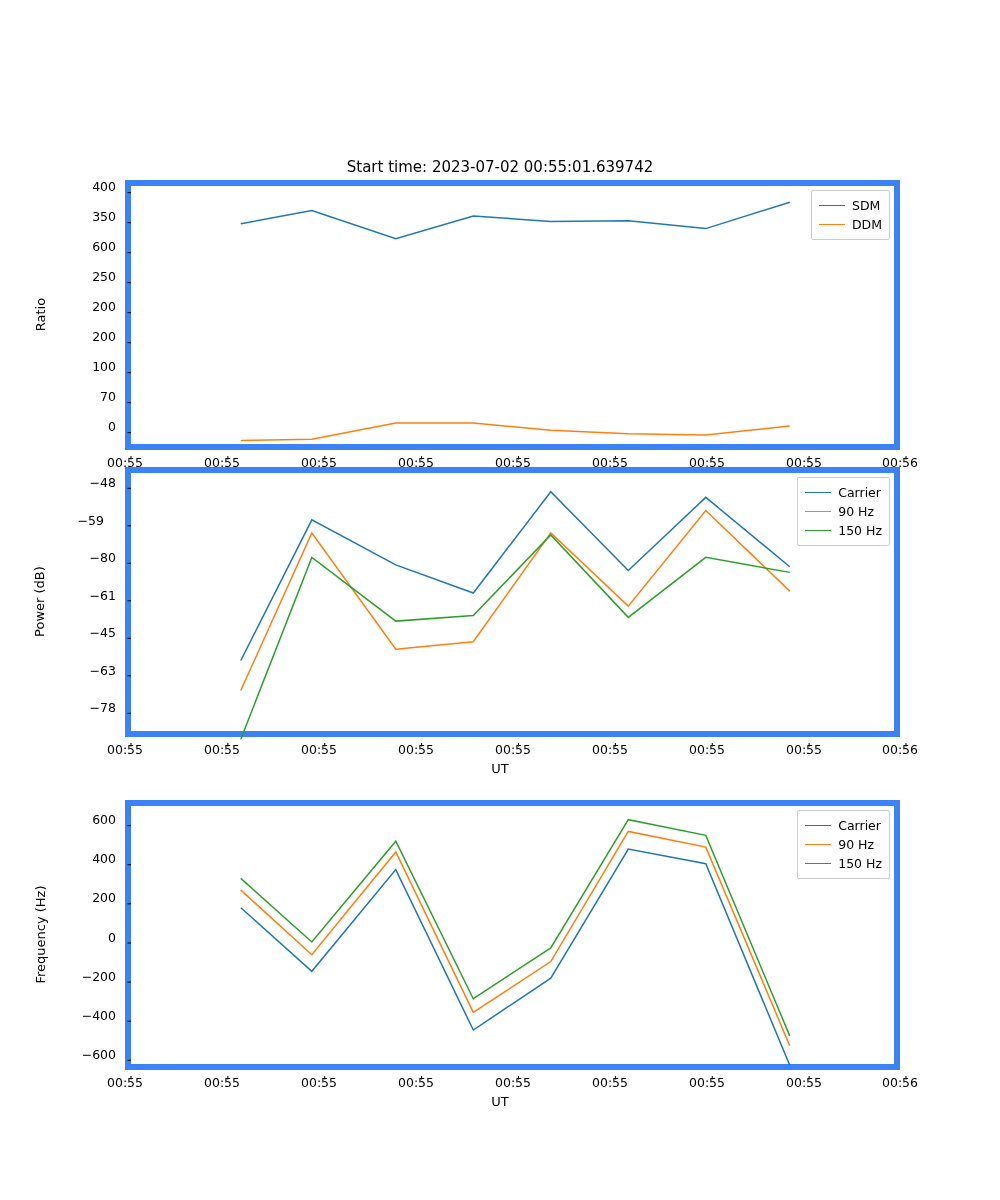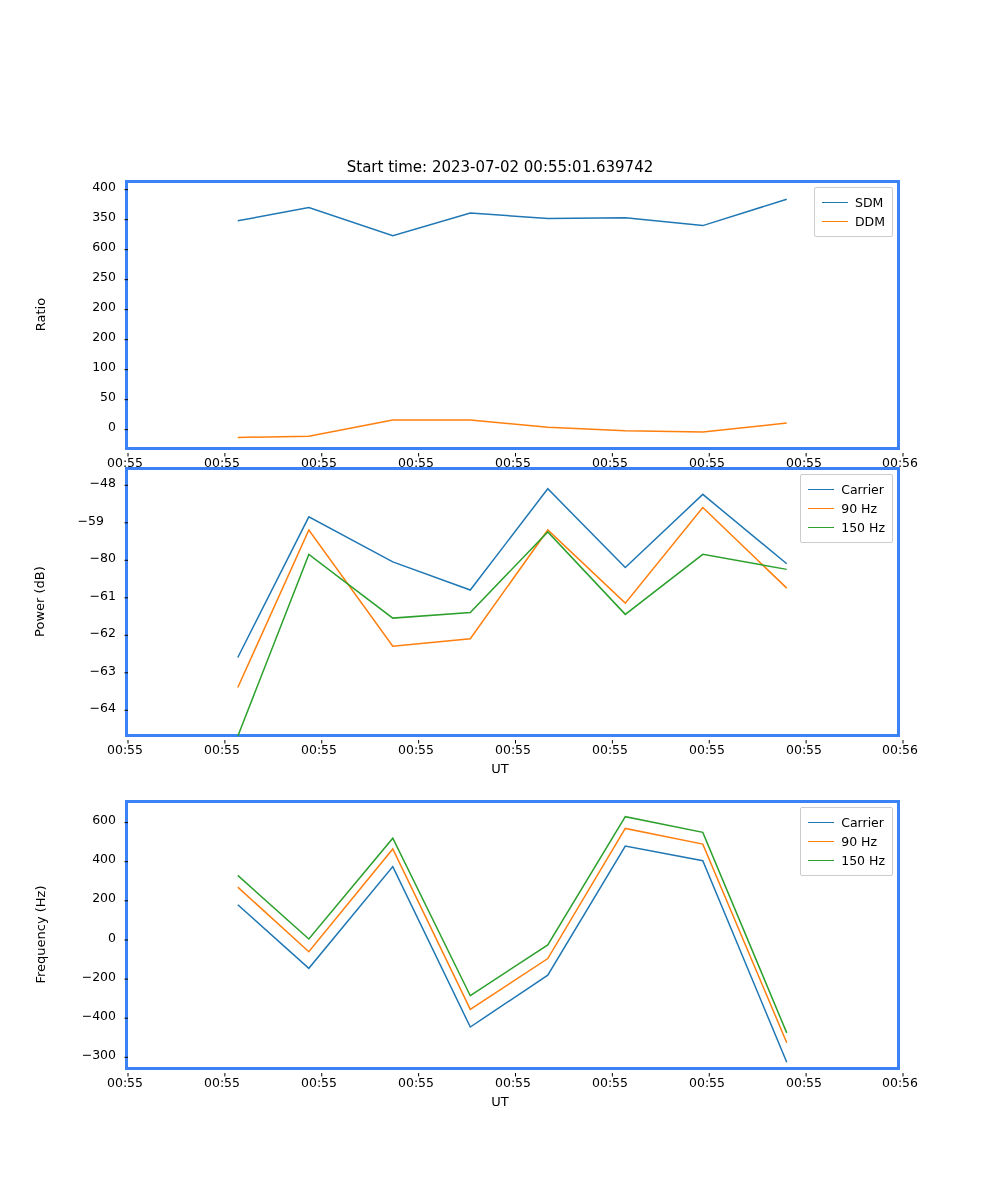--- a/index.html
+++ b/index.html
@@ -23,21 +23,21 @@
   .panel {
     position: absolute;
   }
   
   #panel-ratio      { left: 0px; top: 0px;   width: 1000px; height: 440px; margin-top: 40px; }
   #panel-power      { left: 0px; top: 440px; width: 1000px; height: 350px; }
   #panel-frequency  { left: 0px; top: 790px; width: 1000px; height: 330px; }
 
   .axes {
     position: absolute;
-    border: 3px solid #3b82f6;
+    border: 6px solid #3b82f6;
     box-sizing: border-box;
     background: #ffffff;
     overflow: visible;
   }
   .axes svg {
     position: absolute;
     left: 0; top: 0;
     overflow: visible;
   }
   .title {
@@ -143,21 +143,21 @@
           <span class="legend-label">SDM</span>
         </div>
         <div class="legend-row">
           <span class="legend-swatch" style="border-top-color:#ff7f0e;"></span>
           <span class="legend-label">DDM</span>
         </div>
       </div>
     </div>
 
     <div class="tick-label-y" style="left:70px; top:379px; width:46px;">0</div>
-    <div class="tick-label-y" style="left:70px; top:349px; width:46px;">50</div>
+    <div class="tick-label-y" style="left:70px; top:349px; width:46px;">70</div>
     <div class="tick-label-y" style="left:70px; top:319px; width:46px;">100</div>
     <div class="tick-label-y" style="left:70px; top:289px; width:46px;">200</div>
     <div class="tick-label-y" style="left:70px; top:259px; width:46px;">200</div>
     <div class="tick-label-y" style="left:70px; top:229px; width:46px;">250</div>
     <div class="tick-label-y" style="left:70px; top:199px; width:46px;">600</div>
     <div class="tick-label-y" style="left:70px; top:169px; width:46px;">350</div>
     <div class="tick-label-y" style="left:70px; top:139px; width:46px;">400</div>
 
     <div class="tick-label-x" style="left:95px;  top:415px; width:60px;">00:55</div>
     <div class="tick-label-x" style="left:192px; top:415px; width:60px;">00:55</div>
@@ -215,23 +215,23 @@
           <span class="legend-swatch" style="border-top-color:#ff7f0e;"></span>
           <span class="legend-label">90 Hz</span>
         </div>
         <div class="legend-row">
           <span class="legend-swatch" style="border-top-color:#2ca02c;"></span>
           <span class="legend-label">150 Hz</span>
         </div>
       </div>
     </div>
 
-    <div class="tick-label-y" style="left:70px; top:260px; width:46px;">−64</div>
+    <div class="tick-label-y" style="left:70px; top:260px; width:46px;">−78</div>
     <div class="tick-label-y" style="left:70px; top:222.5px; width:46px;">−63</div>
-    <div class="tick-label-y" style="left:70px; top:185px; width:46px;">−62</div>
+    <div class="tick-label-y" style="left:70px; top:185px; width:46px;">−45</div>
     <div class="tick-label-y" style="left:70px; top:147.5px; width:46px;">−61</div>
     <div class="tick-label-y" style="left:70px; top:110px; width:46px;">−80</div>
     <div class="tick-label-y" style="left:58px; top:72.5px; width:46px;">−59</div>
     <div class="tick-label-y" style="left:70px; top:35px; width:46px;">−48</div>
 
     <div class="tick-label-x" style="left:95px;  top:302px; width:60px;">00:55</div>
     <div class="tick-label-x" style="left:192px; top:302px; width:60px;">00:55</div>
     <div class="tick-label-x" style="left:289px; top:302px; width:60px;">00:55</div>
     <div class="tick-label-x" style="left:386px; top:302px; width:60px;">00:55</div>
     <div class="tick-label-x" style="left:483px; top:302px; width:60px;">00:55</div>
@@ -286,21 +286,21 @@
           <span class="legend-swatch" style="border-top-color:#ff7f0e;"></span>
           <span class="legend-label">90 Hz</span>
         </div>
         <div class="legend-row">
           <span class="legend-swatch" style="border-top-color:#2ca02c;"></span>
           <span class="legend-label">150 Hz</span>
         </div>
       </div>
     </div>
 
-    <div class="tick-label-y" style="left:62px; top:257px; width:54px;">−300</div>
+    <div class="tick-label-y" style="left:62px; top:257px; width:54px;">−600</div>
     <div class="tick-label-y" style="left:62px; top:218px; width:54px;">−400</div>
     <div class="tick-label-y" style="left:62px; top:179px; width:54px;">−200</div>
     <div class="tick-label-y" style="left:62px; top:140px; width:54px;">0</div>
     <div class="tick-label-y" style="left:62px; top:100px; width:54px;">200</div>
     <div class="tick-label-y" style="left:62px; top:61px; width:54px;">400</div>
     <div class="tick-label-y" style="left:62px; top:22px; width:54px;">600</div>
 
     <div class="tick-label-x" style="left:95px;  top:285px; width:60px;">00:55</div>
     <div class="tick-label-x" style="left:192px; top:285px; width:60px;">00:55</div>
     <div class="tick-label-x" style="left:289px; top:285px; width:60px;">00:55</div>

